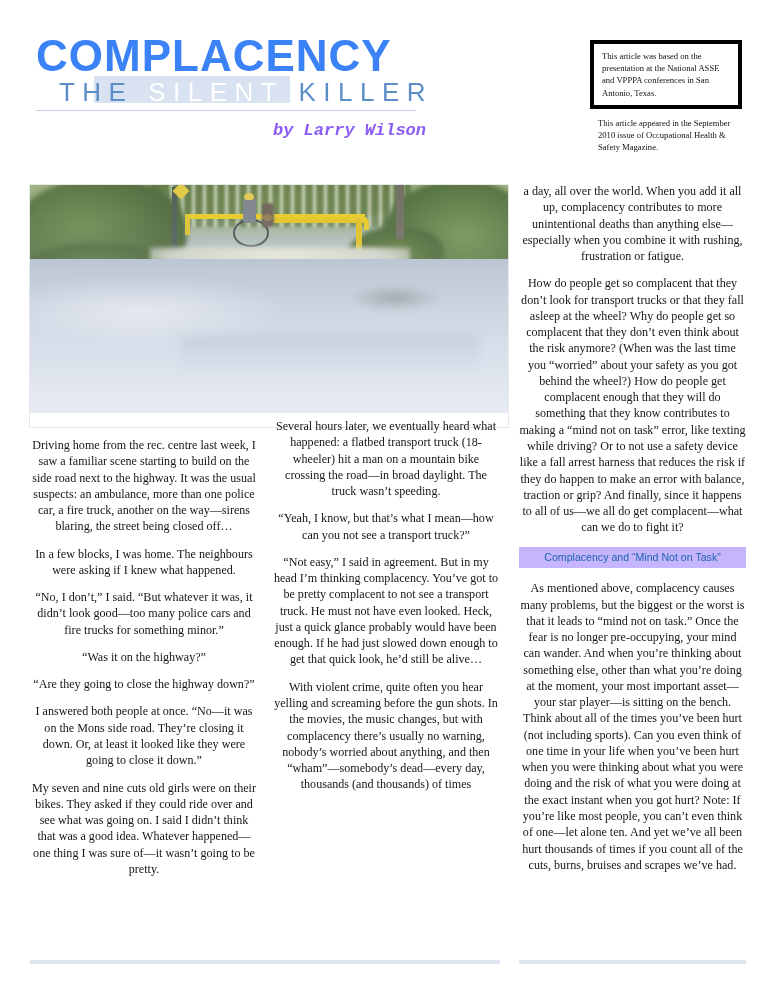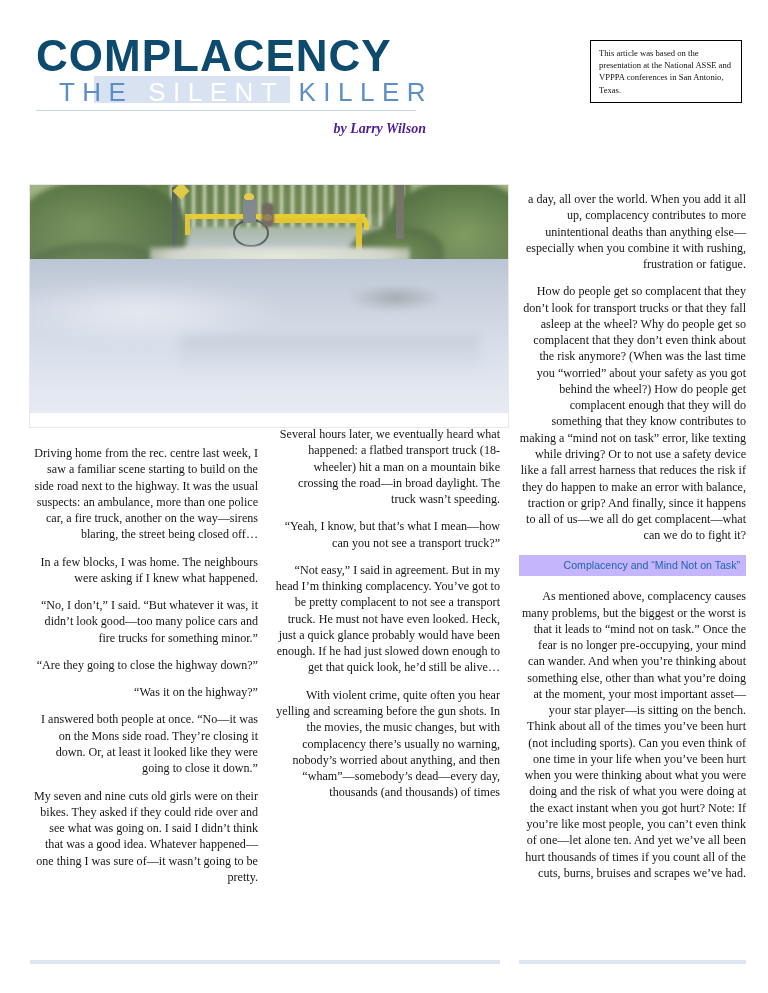--- a/index.html
+++ b/index.html
@@ -28,21 +28,21 @@
     position: absolute;
     left: 36px;
     top: 34px;
     width: 420px;
   }
   .title-main {
     font-family: "Liberation Sans", "DejaVu Sans", sans-serif;
     font-weight: bold;
     font-size: 44px;
     letter-spacing: 1.0px;
-    color: #0c4a6e;
+    color: #3b82f6;
     line-height: 0.98;
     white-space: nowrap;
   }
   .title-sub-wrap {
     position: relative;
     height: 28px;
     margin-top: 2px;
   }
   .title-sub {
     position: relative;
@@ -68,46 +68,46 @@
   .title-sub .word-silent {
     color: #ffffff;
   }
   .title-rule {
     width: 380px;
     height: 1px;
     background: #c6d4e6;
     margin-top: 3px;
   }
   .byline {
-    font-family: Liberation Serif, serif;
+    font-family: Liberation Mono, monospace;
     font-style: italic;
     font-weight: bold;
-    font-size: 14px;
-    color: #4c1d95;
+    font-size: 17px;
+    color: #8b5cf6;
     text-align: right;
     width: 390px;
     margin-top: 10px;
   }
 
   
   .infoboxes {
     position: absolute;
     left: 590px;
     top: 40px;
     width: 152px;
   }
   .infobox {
     font-size: 8.6px;
     line-height: 1.42;
     color: #111;
     padding: 6px 7px 6px 8px;
     box-sizing: border-box;
   }
   .infobox.bordered {
-    border: 1px solid #000000;
+    border: 4px solid #000000;
   }
   .infobox.plain {
     padding-top: 8px;
   }
   .infobox p { margin: 0; }
 
   
   .photo-frame {
     position: absolute;
     left: 30px;
@@ -241,23 +241,22 @@
   .photo-overlay {
     position: absolute; left:0; top:0; width:100%; height:100%;
     background: linear-gradient(to bottom, rgba(215,225,240,0.05) 0%, rgba(225,233,245,0.22) 60%, rgba(235,240,250,0.38) 100%);
   }
 
   
   .col {
     position: absolute;
     font-size: 12.1px;
     line-height: 1.345;
-    text-align: right;
+    text-align: center;
     color: #161616;
-    margin-top: 8px;
   }
   .col p { margin: 0 0 11px 0; }
   .col-left   { left: 30px;  top: 437px; width: 228px; }
   .col-mid    { left: 272px; top: 418px; width: 228px; }
   .col-right  { left: 519px; top: 183px; width: 227px; }
 
   .section-head {
     font-family: "Liberation Sans", "DejaVu Sans", sans-serif;
     font-size: 10.6px;
     font-weight: normal;
@@ -292,20 +291,23 @@
         <span class="hilite-box"></span><span>THE </span><span class="word-silent">SILENT</span><span> KILLER</span>
       </div>
     </div>
     <div class="title-rule"></div>
     <div class="byline">by Larry Wilson</div>
   </div>
 
   <div class="infoboxes">
     <div class="infobox bordered">
       <p>This article was based on the presentation at the National ASSE and VPPPA conferences in San Antonio, Texas.</p>
+    </div>
+    <div class="infobox plain">
+      <p>This article appeared in the September 2010 issue of Occupational Health &amp; Safety Magazine.</p>
     </div>
   </div>
 
   <div class="photo-frame">
     <div class="photo">
       <div class="veg veg-top"></div>
       <div class="trees"></div>
       <div class="veg veg-left"></div>
       <div class="veg veg-left2"></div>
       <div class="veg veg-right"></div>
@@ -329,22 +331,22 @@
       <div class="road-patch"></div>
       <div class="road-streak"></div>
       <div class="photo-overlay"></div>
     </div>
   </div>
 
   <div class="col col-left">
     <p>Driving home from the rec. centre last week, I saw a familiar scene starting to build on the side road next to the highway. It was the usual suspects: an ambulance, more than one police car, a fire truck, another on the way—sirens blaring, the street being closed off…</p>
     <p>In a few blocks, I was home. The neighbours were asking if I knew what happened.</p>
     <p>“No, I don’t,” I said. “But whatever it was, it didn’t look good—too many police cars and fire trucks for something minor.”</p>
+    <p>“Was it on the highway?”</p>
     <p>“Are they going to close the highway down?”</p>
-    <p>“Was it on the highway?”</p>
     <p>I answered both people at once. “No—it was on the Mons side road. They’re closing it down. Or, at least it looked like they were going to close it down.”</p>
     <p>My seven and nine cuts old girls were on their bikes. They asked if they could ride over and see what was going on. I said I didn’t think that was a good idea. Whatever happened—one thing I was sure of—it wasn’t going to be pretty.</p>
   </div>
 
   <div class="col col-mid">
     <p>Several hours later, we eventually heard what happened: a flatbed transport truck (18-wheeler) hit a man on a mountain bike crossing the road—in broad daylight. The truck wasn’t speeding.</p>
     <p>“Yeah, I know, but that’s what I mean—how can you not see a transport truck?”</p>
     <p>“Not easy,” I said in agreement. But in my head I’m thinking complacency. You’ve got to be pretty complacent to not see a transport truck. He must not have even looked. Heck, just a quick glance probably would have been enough. If he had just slowed down enough to get that quick look, he’d still be alive…</p>
     <p>With violent crime, quite often you hear yelling and screaming before the gun shots. In the movies, the music changes, but with complacency there’s usually no warning, nobody’s worried about anything, and then “wham”—somebody’s dead—every day, thousands (and thousands) of times</p>
   </div>

